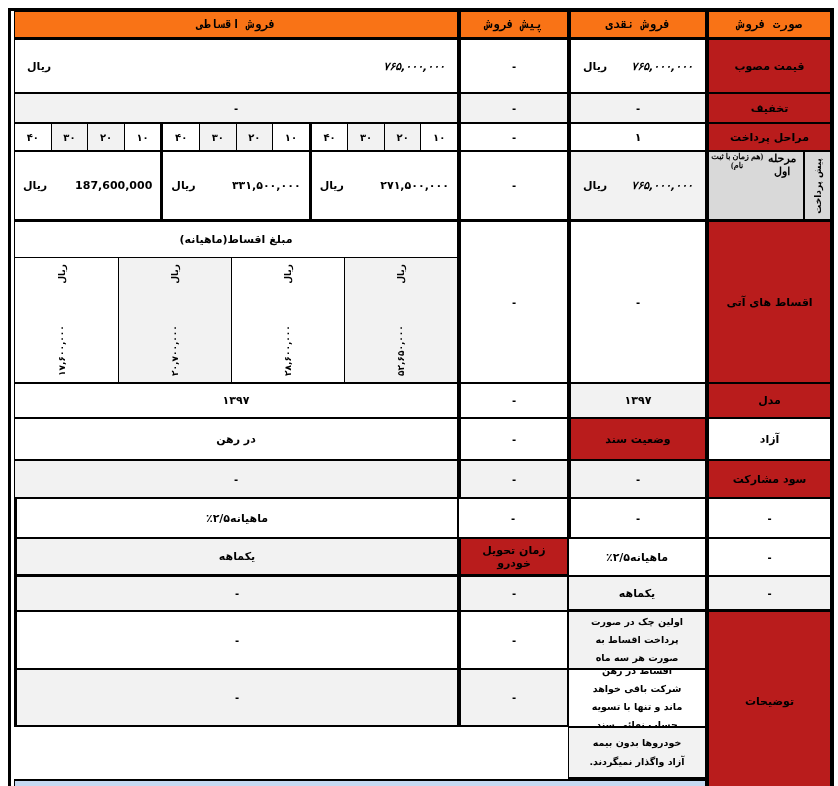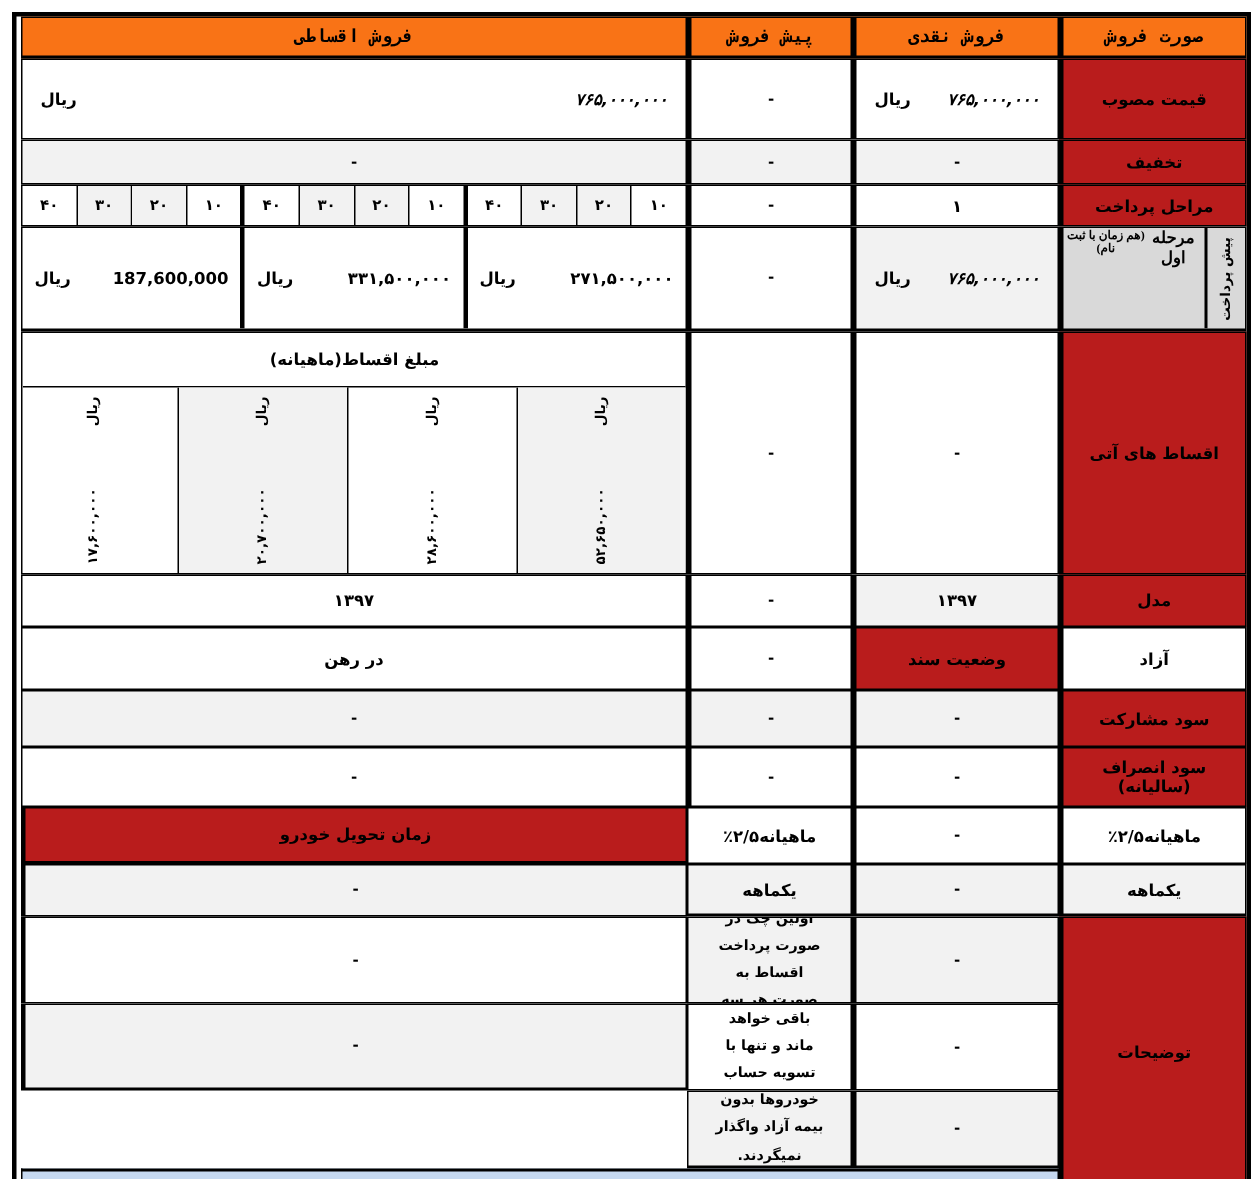--- a/index.html
+++ b/index.html
@@ -216,21 +216,20 @@
   <div class="cell c2">آزاد</div>
   <div class="cell c1 rowhdr">وضعیت سند</div>
   <div class="cell c3 dash">-</div>
   <div class="cell">در رهن</div>
 
   <div class="cell c1 rowhdr">سود مشارکت</div>
   <div class="cell c2 grey dash">-</div>
   <div class="cell c3 grey dash">-</div>
   <div class="cell grey dash">-</div>
 
-  <div class="cell c1 rowhdr">سود انصراف (سالیانه)</div>
   <div class="cell c2 dash">-</div>
   <div class="cell c3 dash">-</div>
   <div class="cell dash">-</div>
 
   <div class="cell c2">
     <span class="ltr">٪۲/۵ماهیانه</span>
   </div>
   <div class="cell c3 dash">-</div>
   <div class="cell">
     <span class="ltr">٪۲/۵ماهیانه</span>

